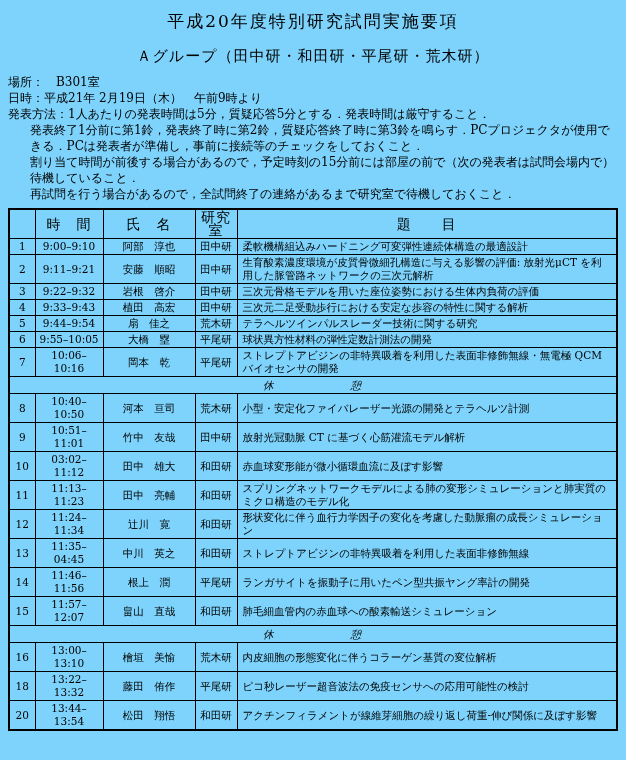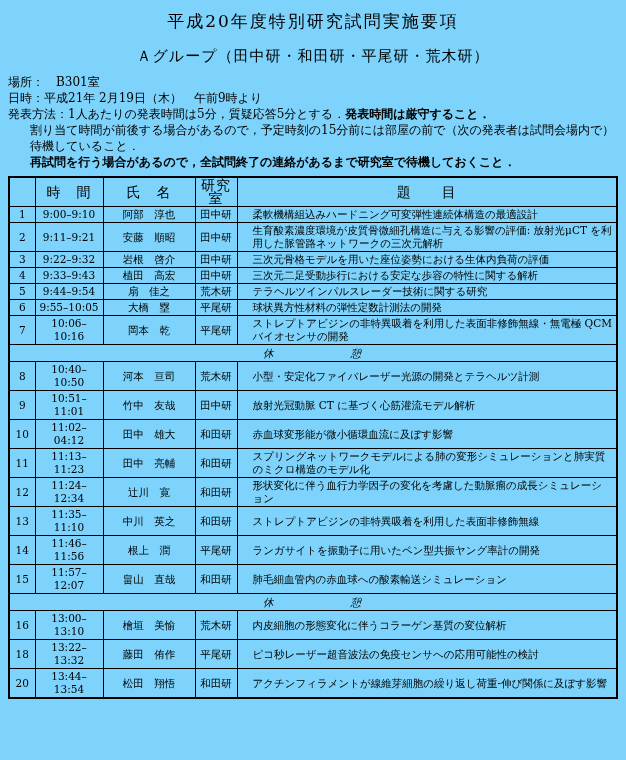--- a/index.html
+++ b/index.html
@@ -34,21 +34,21 @@
     margin: 0 0 6px 0;
   }
   .intro-line {
     font-size: 12px;
     line-height: 16px;
   }
   .intro-line.indent {
     margin-left: 22px;
   }
   .seg.bold {
-    font-weight: bold;
+    font-weight: normal;
   }
   table.schedule {
     border-collapse: collapse;
     table-layout: fixed;
     width: 610px;
     border: 2px solid #000;
     margin-top: 4px;
   }
   table.schedule th,
   table.schedule td {
@@ -60,41 +60,42 @@
     text-align: center;
     overflow: hidden;
   }
   table.schedule thead th {
     height: 16px;
     font-size: 14px;
     letter-spacing: 1px;
   }
   table.schedule td.title-cell {
     text-align: left;
-    padding-left: 15px;
+    padding-left: 5px;
     padding-right: 4px;
   }
   table.schedule tr.break td,
   table.schedule tr.end td {
     height: 14px;
     letter-spacing: 2px;
     font-style: italic;
   }
 </style>
 </head>
 <body>
 
 <div class="page">
   <h1 class="doc-title">平成20年度特別研究試問実施要項</h1>
   <div class="doc-subtitle">Ａグループ（田中研・和田研・平尾研・荒木研）</div>
 
   <div class="intro" id="intro">
       <div class="intro-line"><span class="seg">場所：　B301室</span></div>
       <div class="intro-line"><span class="seg">日時：平成21年 2月19日（木）　午前9時より</span></div>
       <div class="intro-line"><span class="seg">発表方法：1人あたりの発表時間は5分，質疑応答5分とする．</span><span class="seg bold">発表時間は厳守すること．</span></div>
+      <div class="intro-line indent"><span class="seg">発表終了1分前に第1鈴，発表終了時に第2鈴，質疑応答終了時に第3鈴を鳴らす．PCプロジェクタが使用できる．</span><span class="seg bold">PCは発表者が準備し，事前に接続等のチェックをしておくこと．</span></div>
       <div class="intro-line indent"><span class="seg">割り当て時間が前後する場合があるので，予定時刻の15分前には部屋の前で（次の発表者は試問会場内で）待機していること．</span></div>
       <div class="intro-line indent"><span class="seg bold">再試問を行う場合があるので，全試問終了の連絡があるまで研究室で待機しておくこと．</span></div>
     </div>
 
   <table class="schedule">
     <colgroup>
       <col style="width:26px">
       <col style="width:68px">
       <col style="width:92px">
       <col style="width:42px">
@@ -171,42 +172,42 @@
         </tr>
         <tr class="entry">
           <td>9</td>
           <td>10:51–11:01</td>
           <td>竹中　友哉</td>
           <td>田中研</td>
           <td class="title-cell">放射光冠動脈 CT に基づく心筋灌流モデル解析</td>
         </tr>
         <tr class="entry">
           <td>10</td>
-          <td>11:02–04:12</td>
+          <td>03:02–11:12</td>
           <td>田中　雄大</td>
           <td>和田研</td>
           <td class="title-cell">赤血球変形能が微小循環血流に及ぼす影響</td>
         </tr>
         <tr class="entry">
           <td>11</td>
           <td>11:13–11:23</td>
           <td>田中　亮輔</td>
           <td>和田研</td>
           <td class="title-cell">スプリングネットワークモデルによる肺の変形シミュレーションと肺実質のミクロ構造のモデル化</td>
         </tr>
         <tr class="entry">
           <td>12</td>
-          <td>11:24–12:34</td>
+          <td>11:24–11:34</td>
           <td>辻川　寛</td>
           <td>和田研</td>
           <td class="title-cell">形状変化に伴う血行力学因子の変化を考慮した動脈瘤の成長シミュレーション</td>
         </tr>
         <tr class="entry">
           <td>13</td>
-          <td>11:35–11:10</td>
+          <td>11:35–04:45</td>
           <td>中川　英之</td>
           <td>和田研</td>
           <td class="title-cell">ストレプトアビジンの非特異吸着を利用した表面非修飾無線</td>
         </tr>
         <tr class="entry">
           <td>14</td>
           <td>11:46–11:56</td>
           <td>根上　潤</td>
           <td>平尾研</td>
           <td class="title-cell">ランガサイトを振動子に用いたペン型共振ヤング率計の開発</td>

